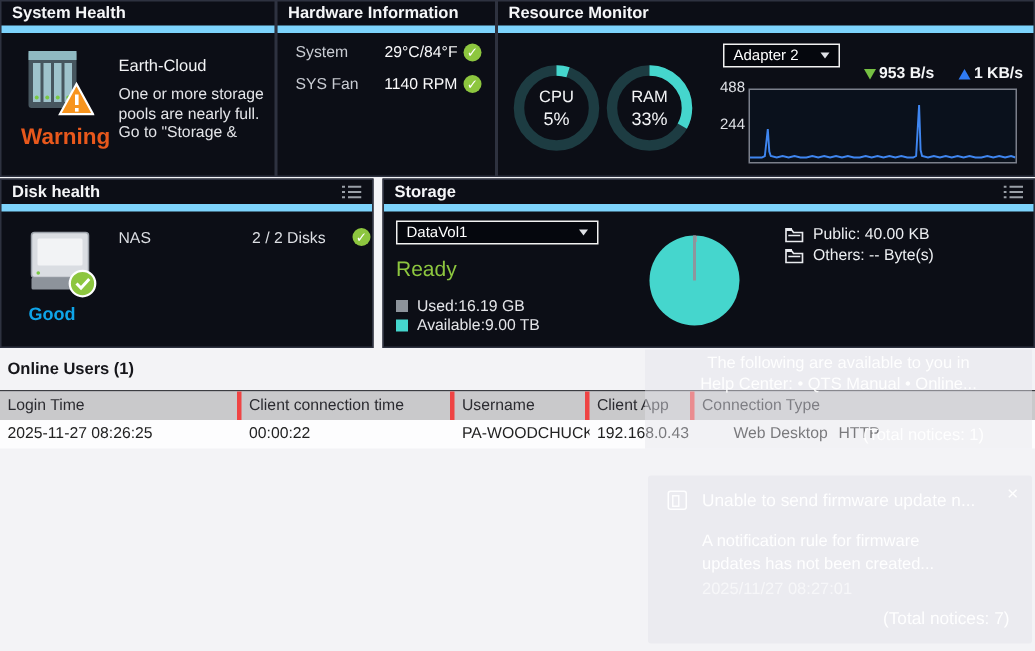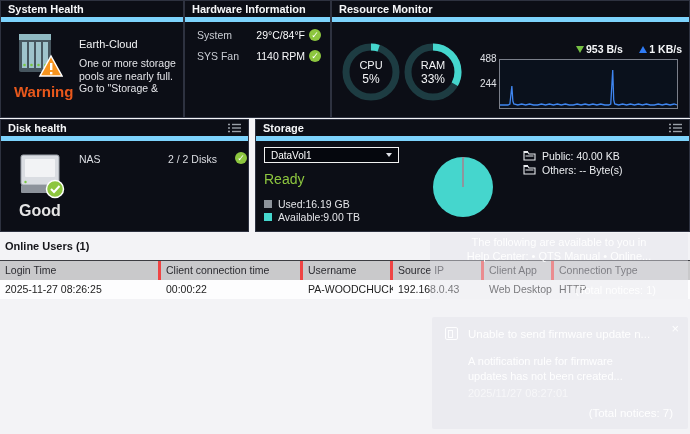--- a/index.html
+++ b/index.html
@@ -55,30 +55,30 @@
   .arrow-up { width:0; height:0; border-left:4px solid transparent; border-right:4px solid transparent; border-bottom:7px solid #2f7bf5; }
   .ytick { position:absolute; width:16px; text-align:right; font-size:10px; color:#dfe1e6; left:148px; }
   .netgraph { position:absolute; left:167px; top:58px; width:179px; height:50px; background:#0a111c; border:1px solid #7b7f8a; }
   .netgraph svg { display:block; }
 
   
   .dh-icon { position:absolute; left:16px; top:29px; width:48px; height:50px; }
   .dh-name { position:absolute; left:78px; top:33px; font-size:10.5px; color:#dddfe4; }
   .dh-disks { position:absolute; left:167px; top:33px; font-size:10.5px; color:#dddfe4; }
   .dh-check { position:absolute; left:230px; top:32px; }
-  .dh-status { position:absolute; left:18px; top:82px; font-size:16px; font-weight:bold; color:#e5e5e5; }
+  .dh-status { position:absolute; left:18px; top:82px; font-size:12px; font-weight:bold; color:#0ea5e9; }
 
   
   .st-status { position:absolute; left:8px; top:51px; font-size:14px; color:#8dc63f; }
   .legend { position:absolute; left:8px; display:flex; align-items:center; gap:6px; font-size:10.5px; color:#e3e4e8; }
   .sq { width:8px; height:8px; flex:none; }
   .pie { position:absolute; left:177px; top:37px; width:60px; height:60px; border-radius:50%;
          background:conic-gradient(#9aa0a8 0deg 3deg, #45d6cd 3deg 360deg); }
   .pie-line { position:absolute; left:29px; top:0; width:2px; height:30px; background:#8e959d; }
-  .share-row { position:absolute; left:267px; display:flex; align-items:flex-start; gap:6px; font-size:10.5px; color:#eceef1; }
+  .share-row { position:absolute; left:267px; display:flex; align-items:flex-end; gap:6px; font-size:10.5px; color:#eceef1; }
 
   
   .bottom { position:absolute; left:0; top:233px; width:690px; height:201px; background:#f3f3f6; }
   .ou-title { position:absolute; left:5px; top:7px; font-size:11px; font-weight:bold; color:#15151a; }
   .ou-divider { position:absolute; left:0; top:27px; width:690px; height:1px; background:#3c3d42; }
   .ou-table { position:absolute; left:0; top:28px; width:690px; font-size:10.5px; }
   .ou-thead { display:flex; height:19px; background:#c9c9cb; color:#2b2b30; }
   .ou-th { padding:3px 0 0 5px; border-right:3px solid #ef4444; overflow:hidden; white-space:nowrap; }
   .ou-row { display:flex; height:19px; background:#fdfdfe; color:#222; }
   .ou-td { padding:3px 0 0 5px; overflow:hidden; white-space:nowrap; }
@@ -171,20 +171,24 @@
     <svg viewBox="0 0 58 58">
       <circle cx="29" cy="29" r="25" fill="none" stroke="#1d3c42" stroke-width="7"></circle>
       <circle class="donut-arc" cx="29" cy="29" r="25" fill="none" stroke="#45d6cd" stroke-width="7" transform="rotate(-90 29 29)" stroke-dasharray="51.84 157.08"></circle>
     </svg>
     <div class="donut-txt">
       <span class="t1">RAM</span>
       <span class="t2">33%</span>
     </div>
   </div>
 
+  <div class="dropdown" style="left:150px;top:28px;width:78px;height:16px;">
+    <span>Adapter 2</span>
+    <span class="caret"></span>
+  </div>
 
   <div class="speeds">
     <span class="speed">
       <span class="arrow-down"></span>
       <span>953 B/s</span>
     </span>
     <span class="speed">
       <span class="arrow-up"></span>
       <span>1 KB/s</span>
     </span>
@@ -288,21 +292,20 @@
 </div>
 
 <div class="bottom">
   <div class="ou-title">Online Users (1)</div>
   <div class="ou-divider"></div>
   <div class="ou-table">
     <div class="ou-thead">
       <div class="ou-th c0">Login Time</div>
       <div class="ou-th c1">Client connection time</div>
       <div class="ou-th c2">Username</div>
-      <div class="ou-th c3">Source IP</div>
       <div class="ou-th c4">Client App</div>
       <div class="ou-th c5">Connection Type</div>
     </div>
     <div class="ou-row">
       <div class="ou-td c0">2025-11-27 08:26:25</div>
       <div class="ou-td c1">00:00:22</div>
       <div class="ou-td c2">PA-WOODCHUCK</div>
       <div class="ou-td c3">192.168.0.43</div>
       <div class="ou-td c4">Web Desktop</div>
       <div class="ou-td c5">HTTP</div>

